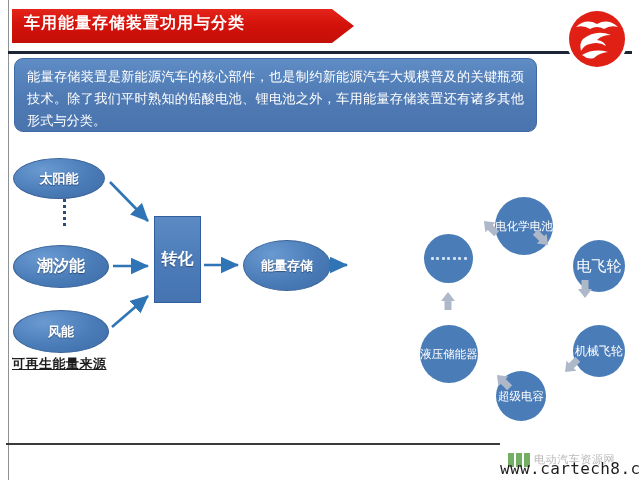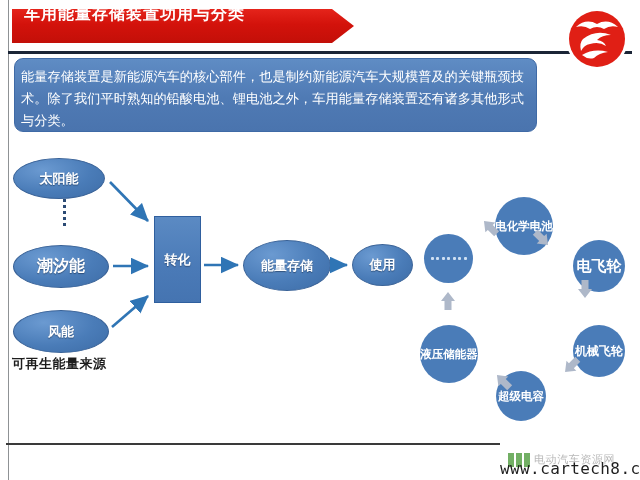--- a/index.html
+++ b/index.html
@@ -34,21 +34,21 @@
 
   
   .title-banner {
     position: absolute; left: 12px; top: 9px;
     width: 342px; height: 34px;
     background: linear-gradient(180deg,#e5241b 0%,#d3120b 45%,#c30f08 100%);
     -webkit-clip-path: polygon(0 0, 320px 0, 342px 50%, 320px 100%, 0 100%);
     clip-path: polygon(0 0, 320px 0, 342px 50%, 320px 100%, 0 100%);
   }
   .title-text {
-    position: absolute; left: 24px; top: 4px;
+    position: absolute; left: 24px; top: 13px;
     font-size: 16px; font-weight: bold; color: #ffffff;
     letter-spacing: 1px;
     font-family: Liberation Sans, sans-serif;
     white-space: nowrap;
   }
 
   
   .logo-badge {
     position: absolute; left: 566px; top: 8px;
     width: 62px; height: 62px;
@@ -58,21 +58,21 @@
   }
   .logo-badge svg { display: block; }
 
   
   .intro-box {
     position: absolute; left: 14px; top: 58px;
     width: 523px; height: 74px;
     background: linear-gradient(180deg,#5f8cc4 0%,#4f7ab4 55%,#4a74ae 100%);
     border: 1px solid #3f6aa6;
     border-radius: 9px;
-    padding: 7px 12px 0 6px;
+    padding: 7px 12px 0 12px;
   }
   .intro-text {
     font-size: 13.2px; line-height: 22px; color: #ffffff;
     font-family: "DejaVu Sans", "Liberation Sans", sans-serif;
     text-align: justify;
   }
 
   
   .ellipse {
     position: absolute;
@@ -93,21 +93,21 @@
     display: flex; align-items: center; justify-content: center;
     color: #ffffff; font-weight: bold;
     font-family: "DejaVu Sans", "Liberation Sans", sans-serif;
     text-shadow: 0 1px 1px rgba(20,40,70,.55);
   }
   .flat-circle {
     position: absolute;
     border-radius: 50%;
     background: #4a7cb8;
     display: flex; align-items: center; justify-content: center;
-    color: #ffffff; font-weight: bold;
+    color: #ffffff; font-weight: normal;
     text-align: center; line-height: 1.25;
     font-family: "DejaVu Sans", "Liberation Sans", sans-serif;
   }
 
   
   .vdots {
     position: absolute; left: 63px; top: 199px;
     display: flex; flex-direction: column; gap: 3px; align-items: center;
   }
   .vdots i { width: 3px; height: 3px; background: #2b4a74; display:block; }
@@ -122,20 +122,21 @@
     width: 640px; height: 480px;
     pointer-events: none;
   }
 
   
   .caption {
     position: absolute; left: 12px; top: 355px;
     font-size: 13px; font-weight: bold; color: #1d1d1d;
     font-family: "DejaVu Sans", "Liberation Sans", sans-serif;
     letter-spacing: .5px;
+    text-decoration: underline;
   }
 
   
   .wm-main {
     position: absolute; left: 498px; top: 434px;
     font-size: 14px; font-weight: bold; color: #1e1e1e;
     font-family: "DejaVu Sans", "Liberation Sans", sans-serif;
     letter-spacing: 1px;
   }
   .wm-url {
@@ -202,31 +203,28 @@
   <div class="ellipse" style="left:13px; top:245px; width:96px; height:43px; font-size:16px;">
     <span>潮汐能</span>
   </div>
 
   <div class="ellipse" style="left:13px; top:310px; width:96px; height:43px; font-size:13px;">
     <span>风能</span>
   </div>
 
   <div class="caption">可再生能量来源</div>
 
-  <div class="rect-node" style="left:154px; top:216px; width:47px; height:87px; font-size:13px;">
+  <div class="rect-node" style="left:154px; top:216px; width:47px; height:87px; font-size:16px;">
     <span>转化</span>
   </div>
 
   <div class="ellipse" style="left:243px; top:240px; width:88px; height:51px; font-size:13px;">
     <span>能量存储</span>
   </div>
 
-  <div class="ellipse" style="left:352px; top:244px; width:61px; height:42px; font-size:13px;">
-    <span>使用</span>
-  </div>
 
   <div class="flat-circle" style="left:424px; top:234px; width:49px; height:49px; font-size:9px;">
     <span class="hdots">
       <i></i>
         <i></i>
         <i></i>
         <i></i>
         <i></i>
         <i></i>
         <i></i>

